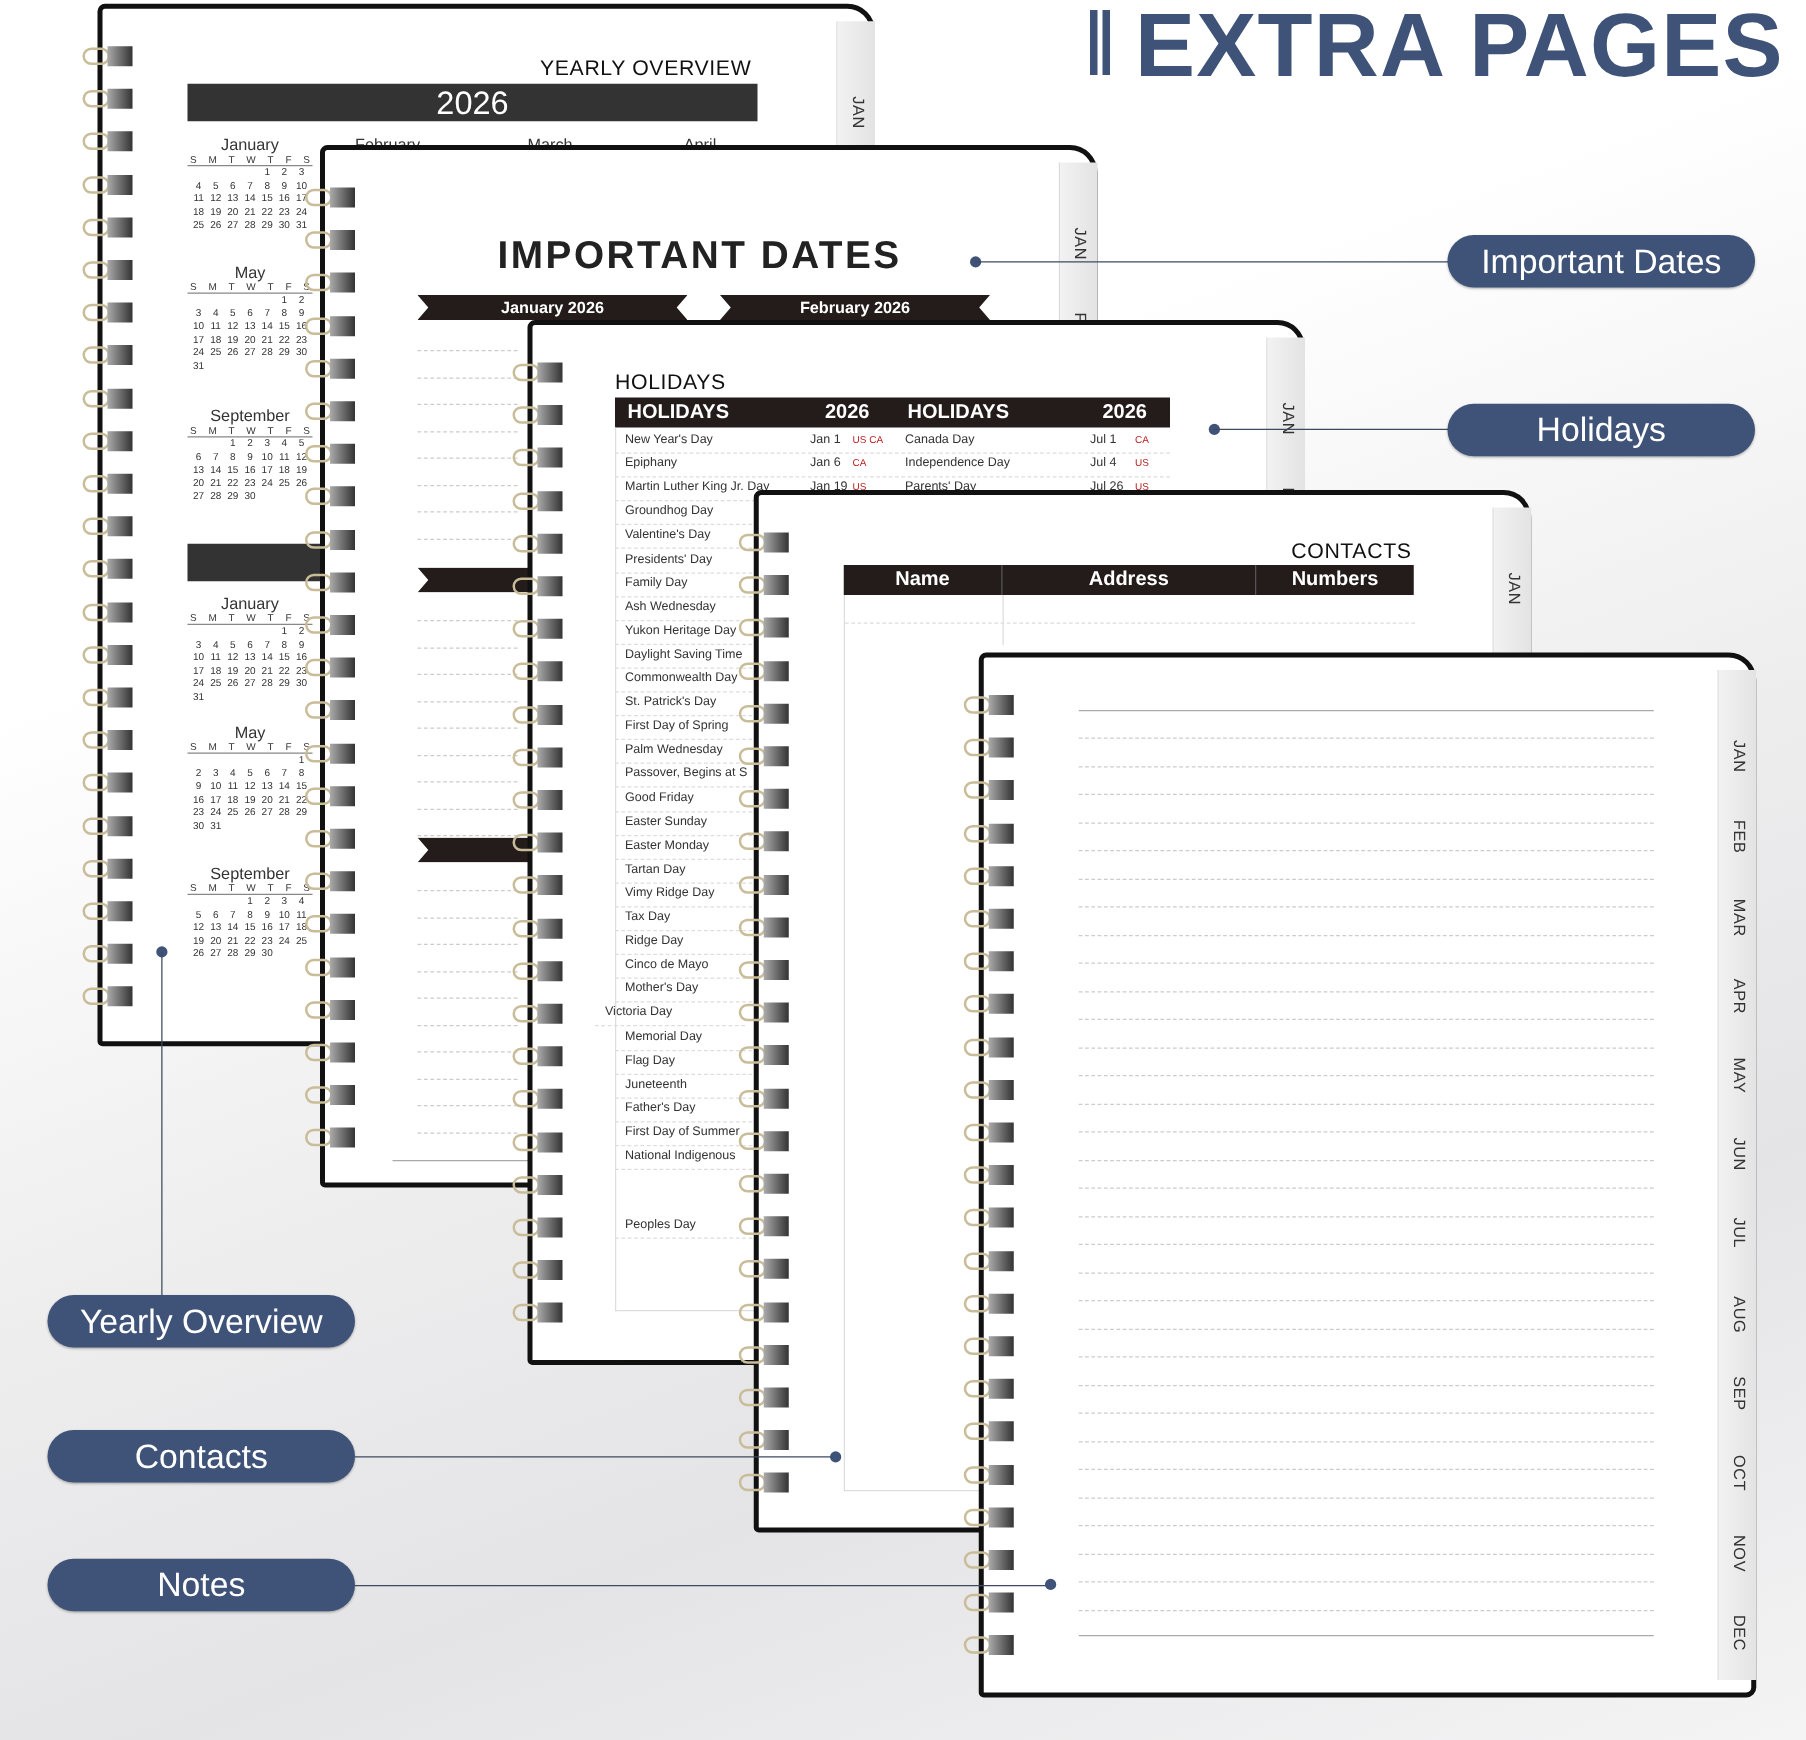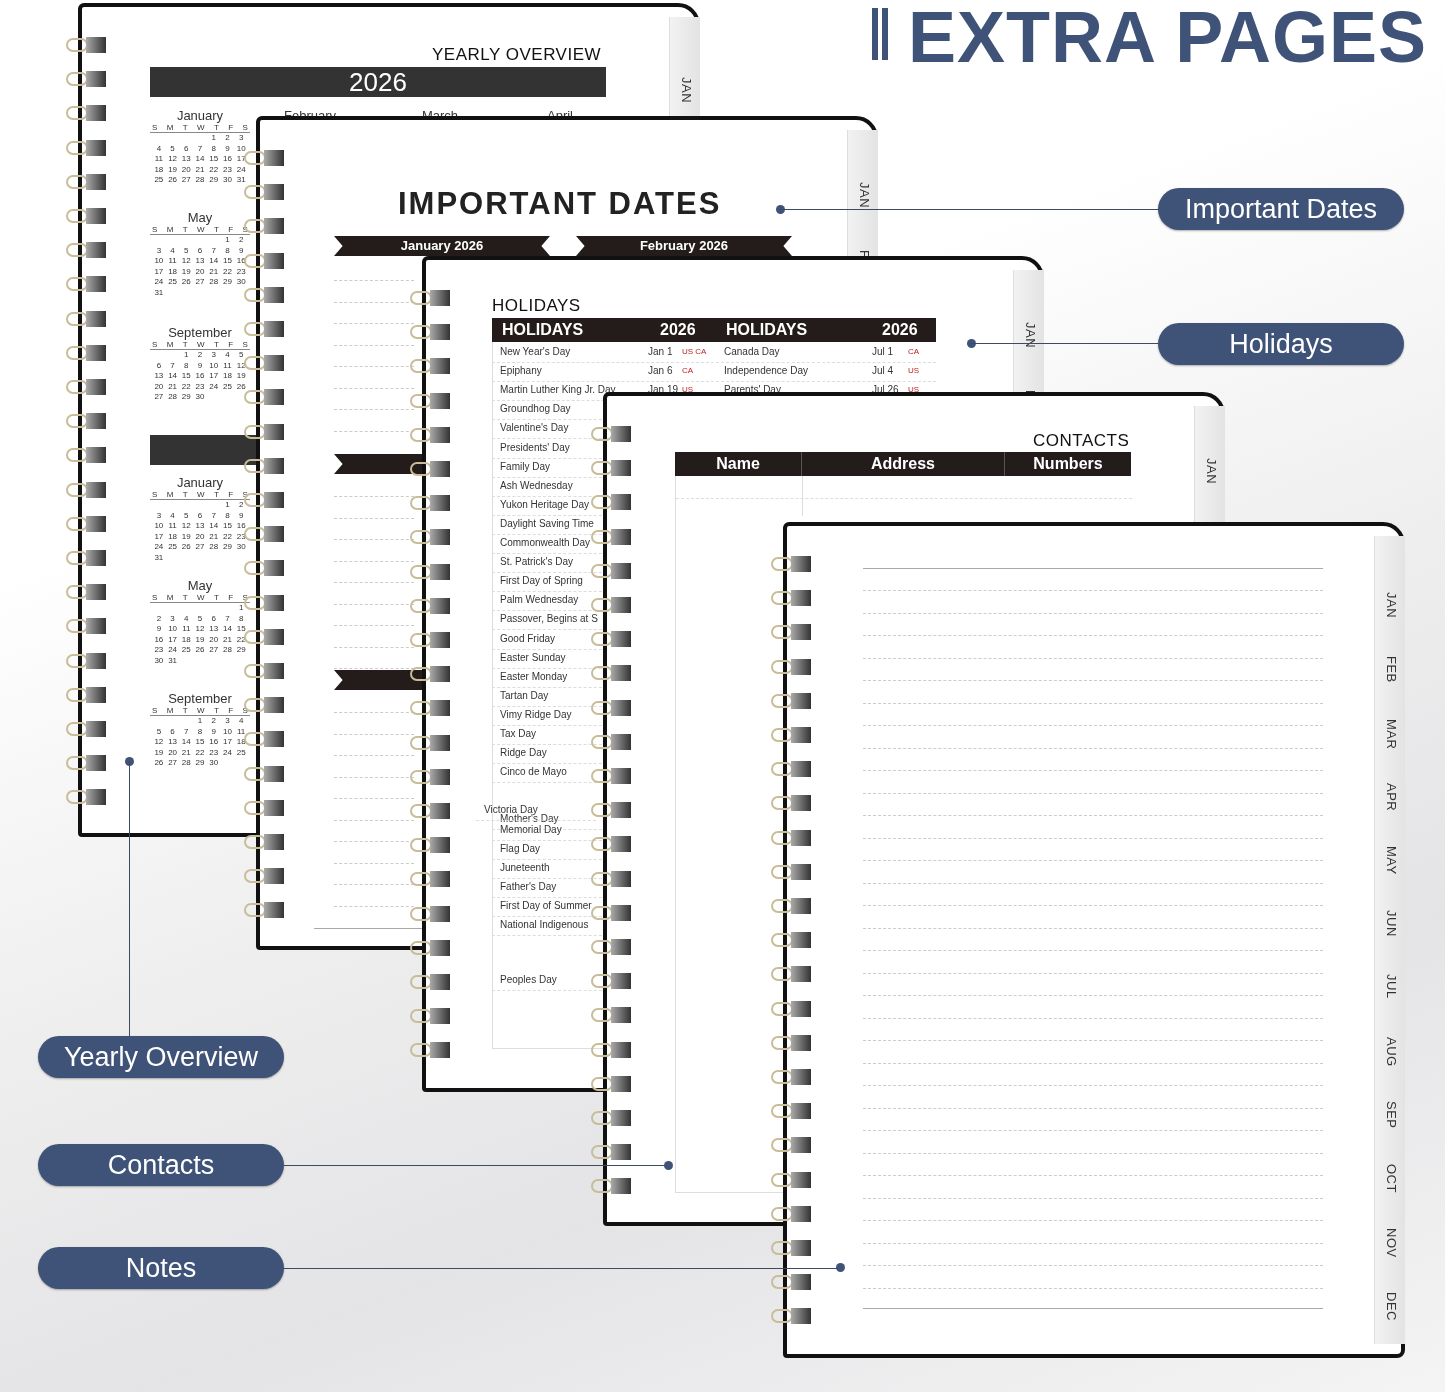--- a/index.html
+++ b/index.html
@@ -867,21 +867,21 @@
       </div>
       <div class="hol-row" style="left: 66px; top: 465px; width: 120px;">
         <span style="position:absolute;left:8px;">Tax Day</span>
       </div>
       <div class="hol-row" style="left: 66px; top: 484.1px; width: 120px;">
         <span style="position:absolute;left:8px;">Ridge Day</span>
       </div>
       <div class="hol-row" style="left: 66px; top: 503.2px; width: 120px;">
         <span style="position:absolute;left:8px;">Cinco de Mayo</span>
       </div>
-      <div class="hol-row" style="left: 66px; top: 522.3px; width: 120px; margin-top: 28px;">
+      <div class="hol-row" style="left: 66px; top: 522.3px; width: 120px;">
         <span style="position:absolute;left:8px;">Mother's Day</span>
       </div>
       <div class="hol-row" style="left: 50px; top: 541.4px; width: 120px;">
         <span style="position:absolute;left:8px;">Victoria Day</span>
       </div>
       <div class="hol-row" style="left: 66px; top: 560.5px; width: 120px;">
         <span style="position:absolute;left:8px;">Memorial Day</span>
       </div>
       <div class="hol-row" style="left: 66px; top: 579.6px; width: 120px;">
         <span style="position:absolute;left:8px;">Flag Day</span>

